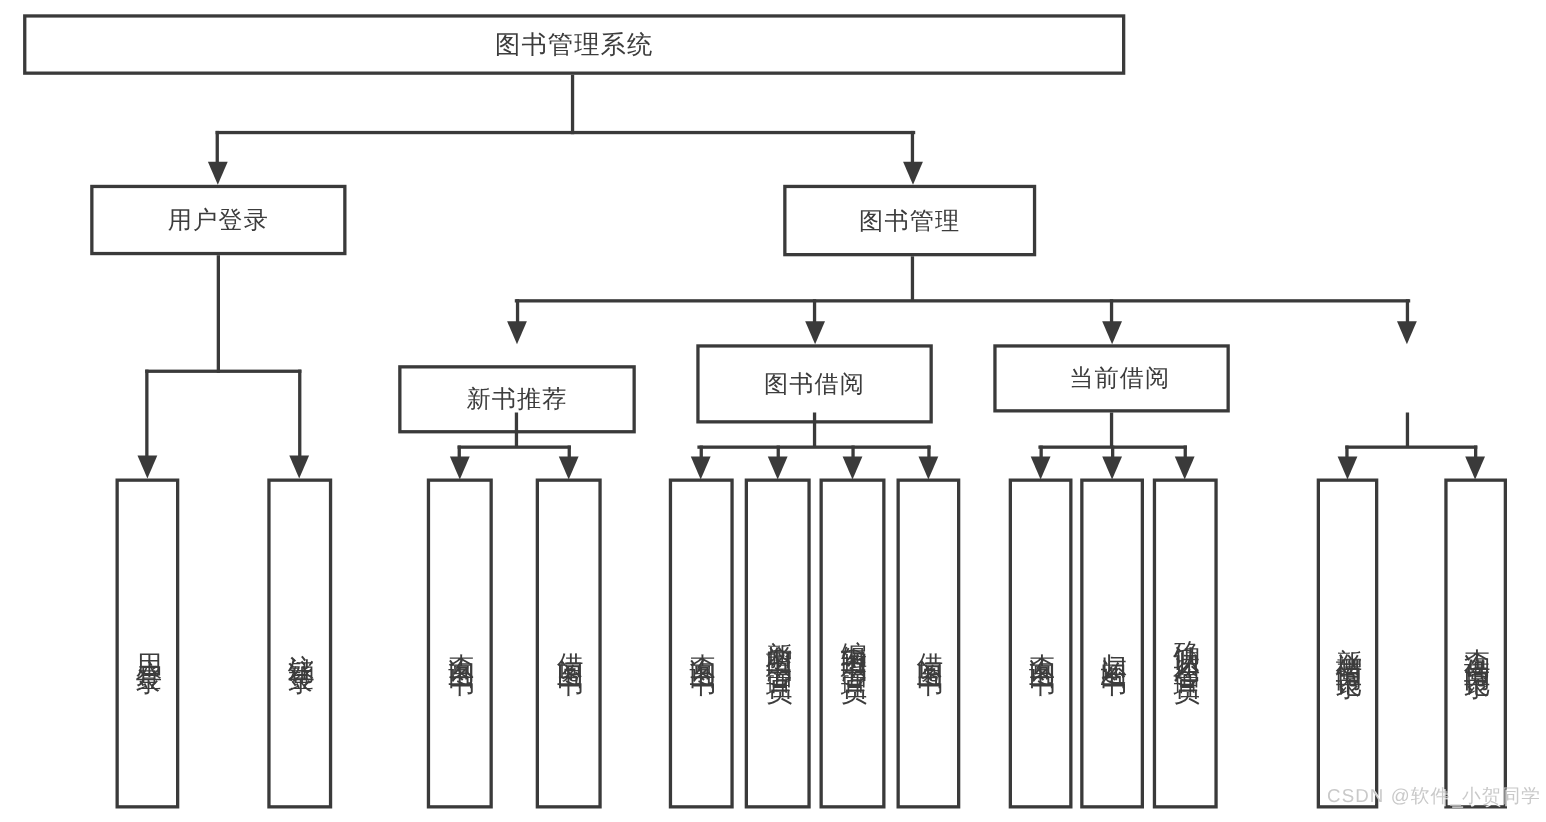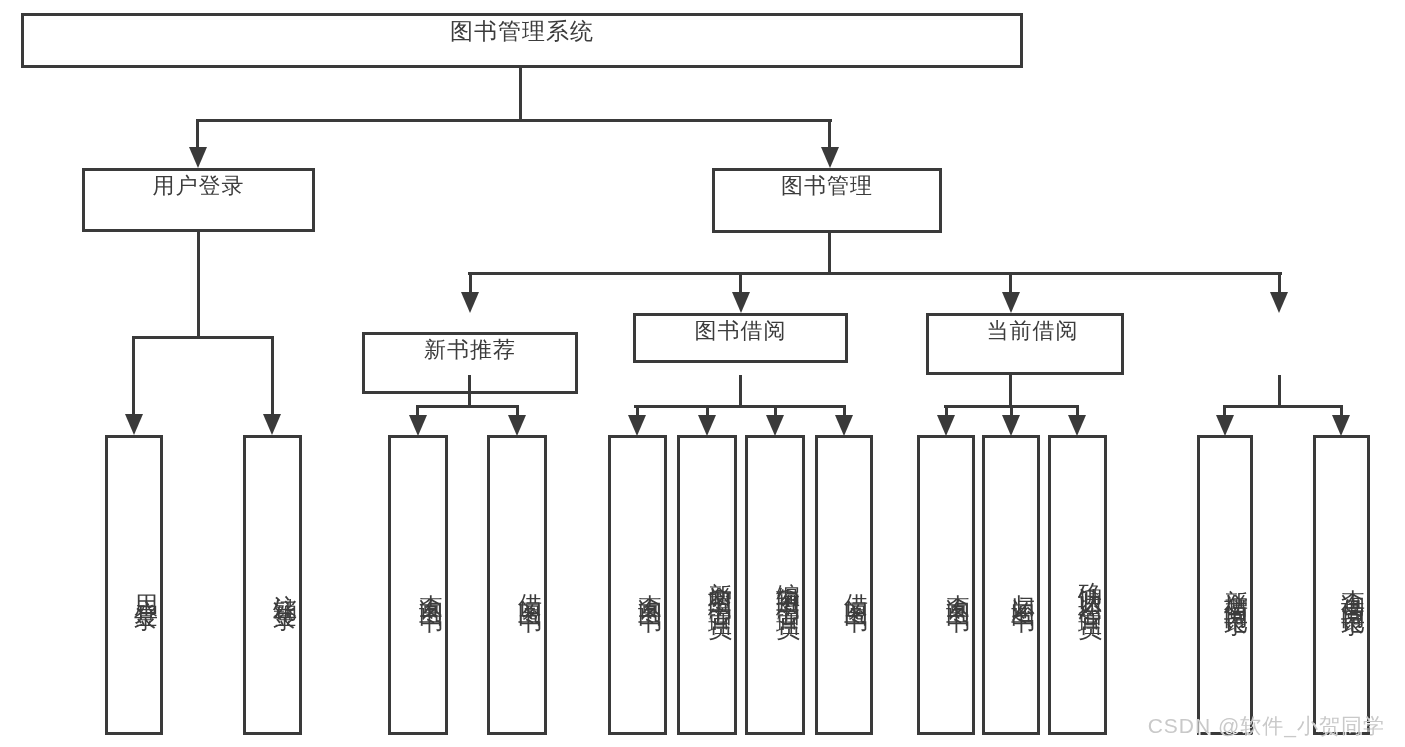--- a/index.html
+++ b/index.html
@@ -1,28 +1,28 @@
 <!DOCTYPE html>
 <html><head>
 <meta charset="utf-8">
 <style>
   html,body{margin:0;padding:0;background:#ffffff;}
   body{width:1405px;height:747px;position:relative;overflow:hidden;
        font-family:"Liberation Sans","DejaVu Sans",sans-serif;}
   .diagram{position:absolute;left:0;top:0;width:1405px;height:747px;background:#ffffff;}
   .box{position:absolute;background:#ffffff;border:3px solid #3a3a3a;box-sizing:border-box;
-       display:flex;justify-content:center;color:#3c3c3c;}
+       display:flex;align-items:center;justify-content:center;color:#3c3c3c;}
   .hbox{font-size:22px;letter-spacing:1px;white-space:nowrap;}
   .rootbox{font-size:23px;}
   .vbox{writing-mode:vertical-rl;text-orientation:mixed;font-size:24px;
         letter-spacing:5px;line-height:1.2;}
   .line{position:absolute;background:#3a3a3a;}
   .ah{position:absolute;width:0;height:0;border-left:9px solid transparent;
       border-right:9px solid transparent;border-top:21px solid #3a3a3a;}
-  .watermark{position:absolute;right:20px;top:712px;font-size:21px;letter-spacing:1px;
+  .watermark{position:absolute;right:4px;top:712px;font-size:17px;letter-spacing:1px;
              color:#c9c9c9;text-shadow:2px 2px 0 rgba(255,255,255,0.9);z-index:5;
              white-space:nowrap;}
 </style>
 </head>
 <body>
 
 <div class="diagram">
 
   <div class="box hbox rootbox" style="left:21px;top:13px;width:1002px;height:55px;">
     <span>图书管理系统</span>
@@ -33,25 +33,25 @@
   </div>
 
   <div class="box hbox" style="left:712px;top:168px;width:230px;height:65px;">
     <span>图书管理</span>
   </div>
 
   <div class="box hbox" style="left:362px;top:313px;width:216px;height:62px;margin-top:19px;">
     <span>新书推荐</span>
   </div>
 
-  <div class="box hbox" style="left:633px;top:313px;width:215px;height:50px;">
+  <div class="box hbox" style="left:633px;top:313px;width:215px;height:72px;">
     <span>图书借阅</span>
   </div>
 
-  <div class="box hbox" style="left:926px;top:313px;width:198px;height:62px;padding-left:15px;">
+  <div class="box hbox" style="left:903px;top:313px;width:215px;height:62px;padding-left:15px;">
     <span>当前借阅</span>
   </div>
 
 
   <div class="box vbox" style="left:105px;top:435px;width:58px;height:300px;">
     <span>用户登录</span>
   </div>
   <div class="box vbox" style="left:243px;top:435px;width:59px;height:300px;">
     <span>注销登录</span>
   </div>

